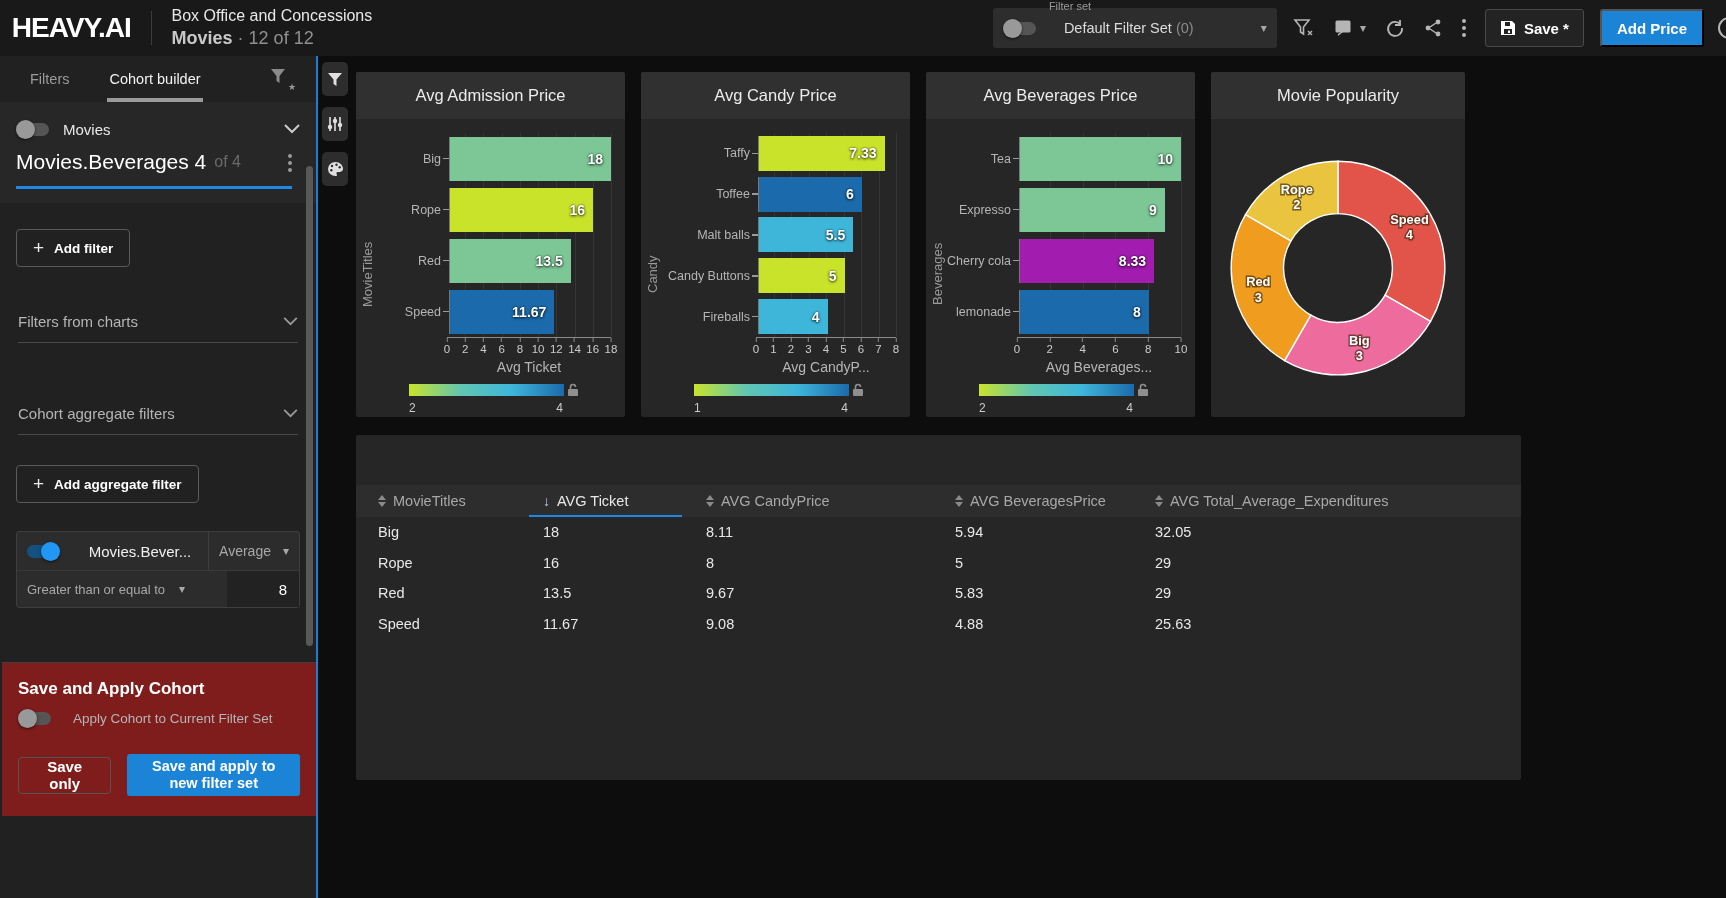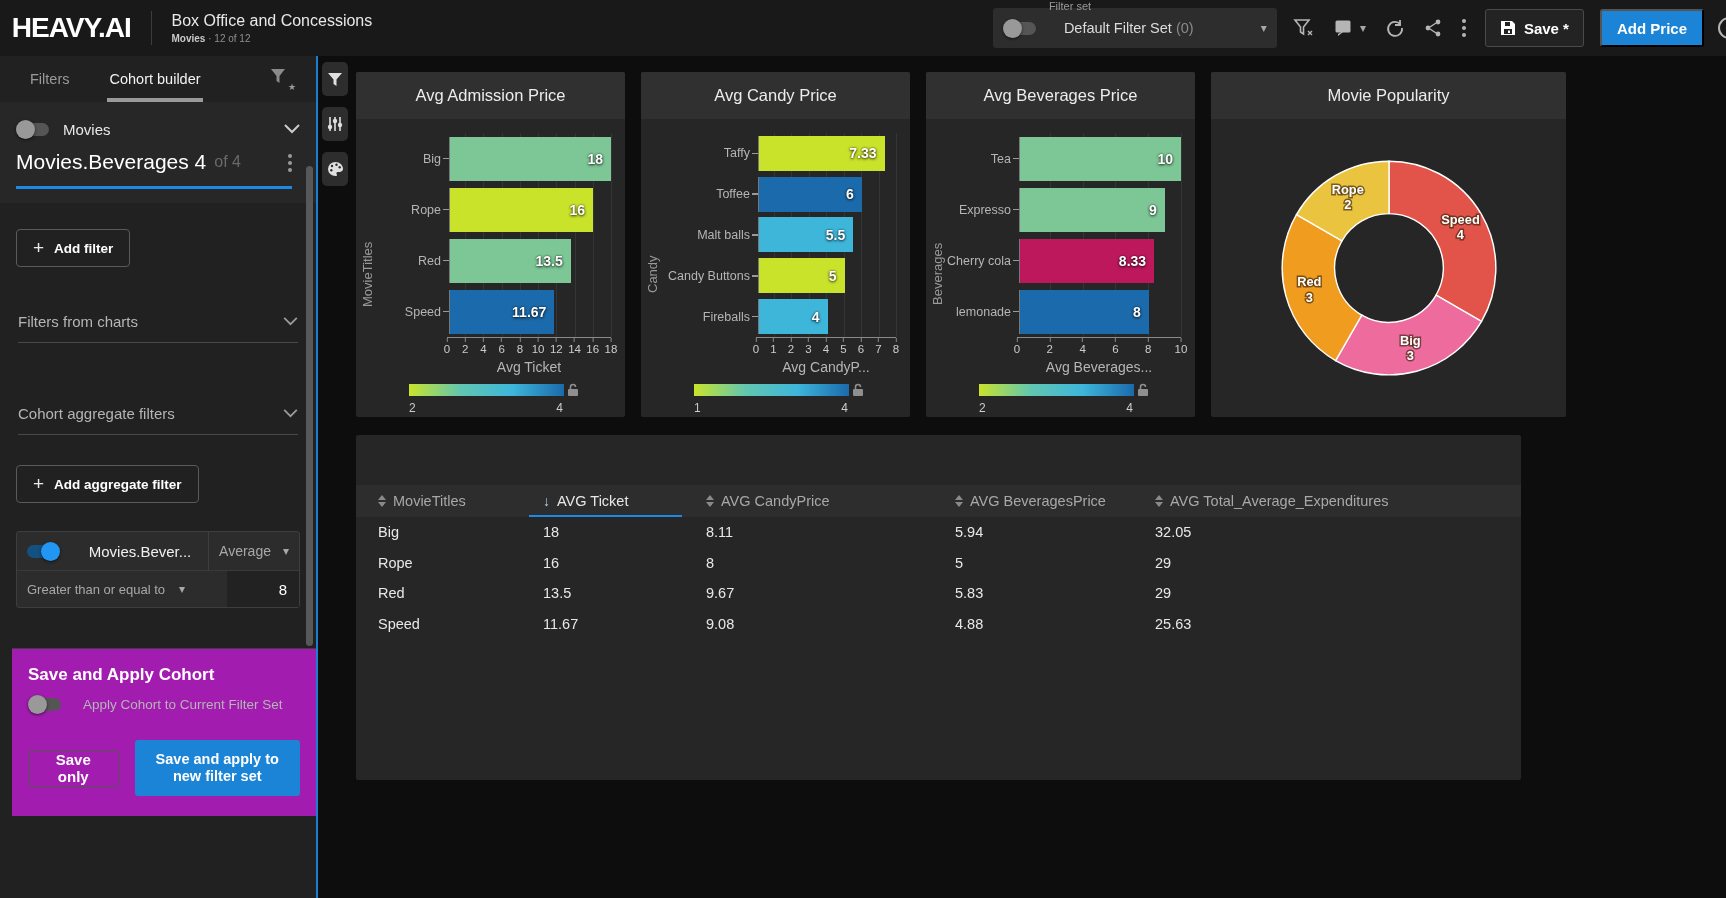--- a/index.html
+++ b/index.html
@@ -6,21 +6,21 @@
   html,body { margin:0; padding:0; width:1726px; height:898px; overflow:hidden;
     background:#0e0e0e; font-family:"Liberation Sans", sans-serif; }
   .app { width:1726px; height:898px; display:flex; flex-direction:column; }
 
   
   .topbar { height:56px; background:#191919; display:flex; align-items:center; flex:none; position:relative; }
   .logo { margin-left:14px; font-size:27px; font-weight:800; color:#ffffff; letter-spacing:-1px; transform:scaleX(1.04); }
   .logo-divider { width:1px; height:34px; background:#3c3c3c; margin:0 20px 0 22px; }
   .titleblock { display:flex; flex-direction:column; justify-content:center; }
   .dash-title { font-size:16px; color:#e8e8e8;text-align:right; }
-  .dash-sub { font-size:10px; color:#8f8f8f; margin-top:3px; }
+  .dash-sub { font-size:18px; color:#8f8f8f; margin-top:3px; }
   .dash-sub b { color:#c9c9c9; font-weight:700; }
   .topbar .spacer { flex:1; }
   .filterset { width:284px; height:40px; background:#2d2d2d; border-radius:3px; display:flex; align-items:center;
     padding:0 10px; position:relative; margin-right:16px; }
   .filterset-label { position:absolute; top:-8px; left:56px; font-size:11px; color:#9a9a9a; }
   .filterset-value { margin-left:28px; font-size:14.5px; color:#dcdcdc; flex:1; white-space:nowrap; }
   .filterset-value .count { color:#8a8a8a; }
   .caret { color:#a8a8a8; font-size:12px; margin-left:6px; }
   .iconbar { display:flex; align-items:center; gap:19px; margin-right:18px; color:#b5b5b5; }
   .icon-btn { display:flex; align-items:center; cursor:pointer; }
@@ -67,34 +67,34 @@
   .agg-card { margin:28px 16px 0; background:#2c2c2c; border:1px solid #3e3e3e; border-radius:3px; }
   .agg-row1 { height:38px; display:flex; align-items:center; padding:0 10px; }
   .agg-field { font-size:15px; color:#f0f0f0; margin-left:12px; flex:1;text-align:center; }
   .agg-div { width:1px; height:38px; background:#3e3e3e; margin-right:10px; }
   .agg-fn { font-size:14px; color:#a8a8a8; cursor:pointer; display:flex; align-items:center; gap:6px; }
   .agg-row2 { height:37px; display:flex; align-items:center; border-top:1px solid #3a3a3a; }
   .agg-op { flex:1; padding:0 10px; font-size:13px; color:#a8a8a8; display:flex; align-items:center; gap:8px; cursor:pointer; }
   .agg-val { width:72px; height:100%; background:#222222; display:flex; align-items:center;
     justify-content:flex-end; padding-right:12px; font-size:15px; color:#fff; }
 
-  .save-section { position:absolute; left:12px; right:0; bottom:82px; background:#a21caf;
+  .save-section { position:absolute; left:2px; right:0; bottom:82px; background:#7f1d1d;
     border-top:1px solid #3f3f3f; padding:16px 16px 20px; }
   .save-heading { font-size:17px; font-weight:700; color:#ffffff; }
   .cohort-input-wrap { position:relative; margin-top:16px; }
   .cohort-input-label { position:absolute; top:-8px; left:16px; font-size:12px; color:#9a9a9a;
     background:#242424; padding:0 5px; }
   .cohort-input { width:100%; height:36px; background:#3d3d3d; border:none; border-radius:3px;
     color:#fff; font-size:15px; padding:4px 10px 0; font-family:"Liberation Sans",sans-serif; outline:none; }
   .apply-row { display:flex; align-items:center; margin-top:12px; }
   .apply-label { font-size:13.5px; color:#b5b5b5; margin-left:22px; }
   .save-btns { display:flex; align-items:center; gap:16px; margin-top:28px; }
   .saveonly-btn { height:37px; border:1px solid #555; border-radius:4px; background:transparent;
     color:#fff; font-size:15px; font-weight:700; padding:0 13px; cursor:pointer; }
-  .saveapply-btn { width:184px; height:56px; background:#1b84d6; border:none; border-radius:3px;
+  .saveapply-btn { width:184px; height:42px; background:#1b84d6; border:none; border-radius:3px;
     color:#fff; font-size:14.5px; font-weight:700; line-height:1.2; cursor:pointer; }
   .scroll-thumb { position:absolute; right:3px; top:110px; width:7px; height:480px; background:#585858; border-radius:4px; }
 
   
   .switch { width:33px; height:13px; border-radius:7px; background:#555; position:relative; flex:none; cursor:pointer; }
   .switch .knob { width:19px; height:19px; border-radius:50%; background:#999; position:absolute; top:-3px; left:0;
     box-shadow:0 1px 3px rgba(0,0,0,.6); }
   .switch.on { background:#135180; }
   .switch.on .knob { left:auto; right:0; background:#2196f3; }
 
@@ -131,21 +131,21 @@
   .xtick { position:absolute; top:0; transform:translateX(-50%); text-align:center; }
   .xtick-mark { width:1px; height:4px; background:#8a8a8a; margin:0 auto; }
   .xtick-label { font-size:11.5px; color:#cccccc; margin-top:1px; }
   .xlabel { margin-left:calc(var(--labw) + 6px); text-align:center; font-size:14px; color:#b5b5b5; }
   .legend { margin:8px auto 0; width:170px; }
   .legend-bar-wrap { display:flex; align-items:center; }
   .legend-bar { height:12px; flex:1; }
   .legend-lock { margin-left:3px; color:#8f8f8f; flex:none; }
   .legend-labels { display:flex; justify-content:space-between; font-size:12px; color:#cccccc; margin-top:4px; padding-right:16px; }
 
-  .donut-card { width:355px; }
+  .donut-card { width:254px; }
   .donut-body { height:298px; display:flex; align-items:center; justify-content:center; }
   .donut-svg { width:248px; height:248px; }
   .donut-label { font-size:13.5px; font-weight:700; fill:#ffffff; stroke:rgba(60,35,10,.65);
     stroke-width:3px; paint-order:stroke; text-anchor:middle; font-family:"Liberation Sans",sans-serif; }
 
   
   .table-card { margin:18px 0 0 38px; width:1165px; height:345px; background:#262626; border-radius:2px; padding-top:50px; }
   .tgrid { display:grid; grid-template-columns:165px 163px 249px 200px 1fr; }
   .thead { background:#2d2d2d; height:32px; padding-left:22px; }
   .th { display:flex; align-items:center; gap:7px; font-size:14.5px; color:#a8a8a8; cursor:pointer; position:relative; }
@@ -637,21 +637,21 @@
                       <div class="bar-track">
                         <div class="bar" style="width: 90%; background: rgb(124, 199, 149);">
                           <span class="bar-val">9</span>
                         </div>
                       </div>
                     </div>
                     <div class="bar-row">
                       <div class="cat-label">Cherry cola</div>
                       <span class="cat-tick"></span>
                       <div class="bar-track">
-                        <div class="bar" style="width: 83.3%; background: #be185d; padding-left: 23px;">
+                        <div class="bar" style="width: 83.3%; background: #a21caf; padding-left: 23px;">
                           <span class="bar-val">8.33</span>
                         </div>
                       </div>
                     </div>
                     <div class="bar-row">
                       <div class="cat-label">lemonade</div>
                       <span class="cat-tick"></span>
                       <div class="bar-track">
                         <div class="bar" style="width: 80%; background: rgb(27, 106, 171);">
                           <span class="bar-val">8</span>

